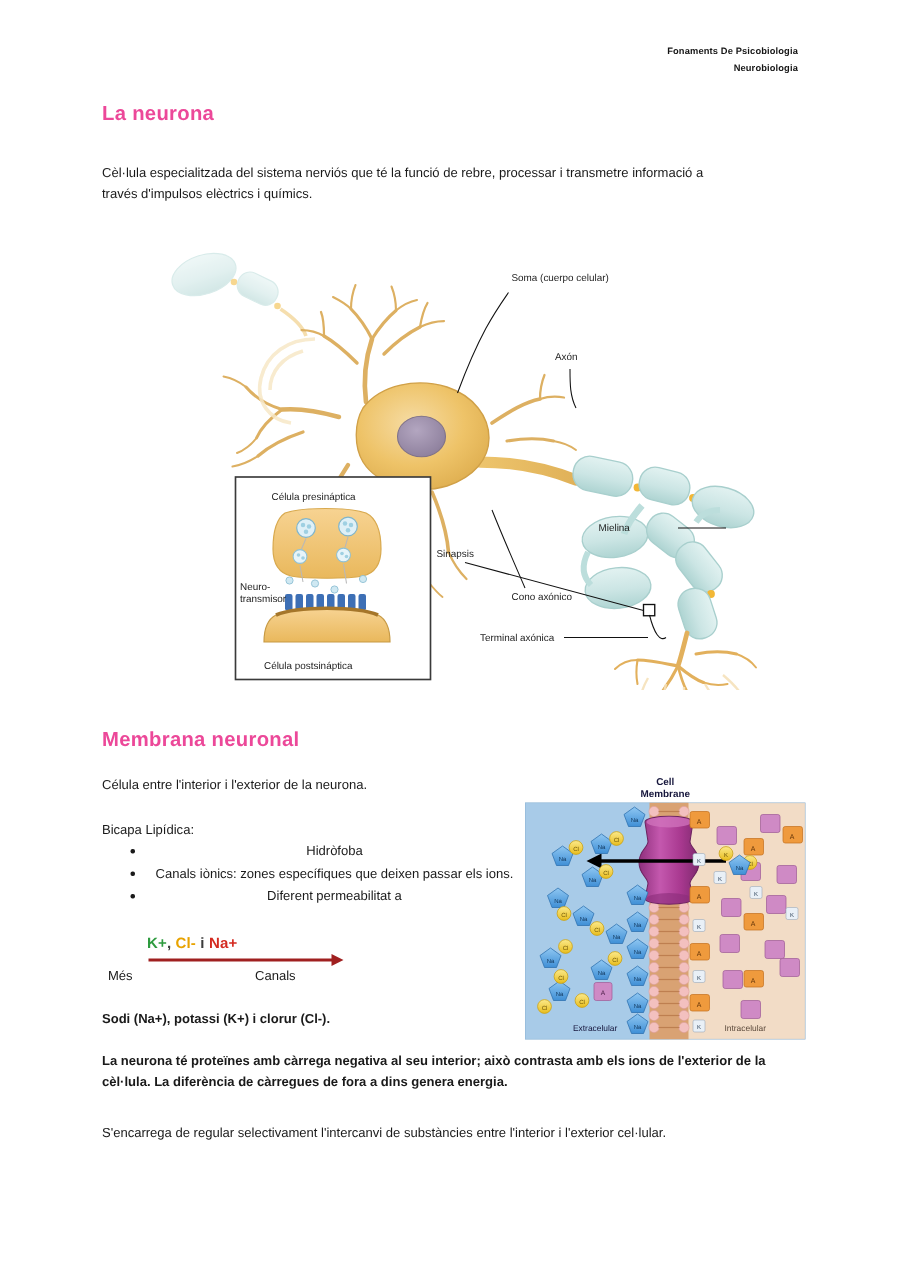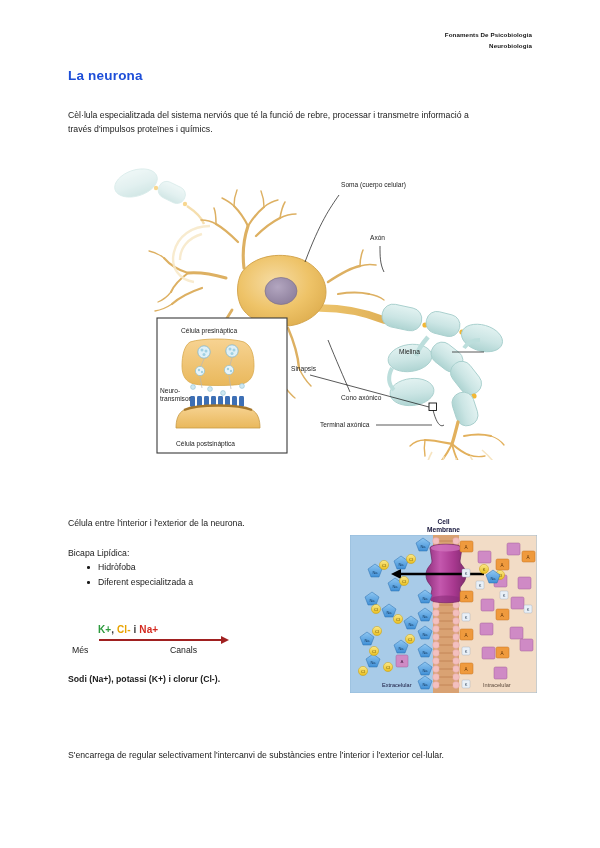--- a/index.html
+++ b/index.html
@@ -42,21 +42,21 @@
     left: 68px;
     top: 0;
     width: 464px;
   }
 
   h1.section-title {
     font-size: 13.5px;
     font-weight: bold;
     margin: 0;
     letter-spacing: .2px;
-    color: #1d4ed8;
+    color: #ec4899;
   }
 
   p.body-text {
     font-size: 8.7px;
     line-height: 1.62;
     margin: 0;
     color: #1a1a1a;
   }
   p.body-text.bold {
     font-weight: bold;
@@ -66,20 +66,21 @@
   ul.bullets {
     margin: 0;
     padding-left: 30px;
     list-style: none;
   }
   ul.bullets li {
     font-size: 8.7px;
     line-height: 1.62;
     position: relative;
     margin: 0 0 1px 0;
+    text-align: center;
   }
   ul.bullets li::before {
     content: "";
     position: absolute;
     left: -11px;
     top: 6px;
     width: 2.6px;
     height: 2.6px;
     background: #1a1a1a;
     border-radius: 50%;
@@ -188,21 +189,21 @@
   <div class="doc-header">
     <div>Fonaments De Psicobiologia</div>
     <div>Neurobiologia</div>
   </div>
 
   <div class="content" style="top:68px;">
     <h1 class="section-title">La neurona</h1>
   </div>
 
   <div class="content" style="top:108px; width:420px;">
-    <p class="body-text">Cèl·lula especialitzada del sistema nerviós que té la funció de rebre, processar i transmetre informació a través d'impulsos proteïnes i químics.</p>
+    <p class="body-text">Cèl·lula especialitzada del sistema nerviós que té la funció de rebre, processar i transmetre informació a través d'impulsos elèctrics i químics.</p>
   </div>
 
   <div class="neuron-figure">
     <svg width="430" height="300" viewBox="0 0 430 300" xmlns="http://www.w3.org/2000/svg">
       <defs>
         <radialGradient id="somaGrad" cx="42%" cy="38%" r="72%">
           <stop offset="0%" stop-color="#f6dca4"></stop>
           <stop offset="55%" stop-color="#eec368"></stop>
           <stop offset="100%" stop-color="#dcab4c"></stop>
         </radialGradient>
@@ -409,30 +410,34 @@
         <path d="M92,250 C106,244 146,244 160,250" stroke="#a5762a" stroke-width="2.4" fill="none"></path>
 
         <text class="diag-label" x="84" y="286">Célula postsináptica</text>
 
         <text class="diag-label" x="68" y="233">Neuro-</text>
         <text class="diag-label" x="68" y="241">transmisor</text>
       </g>
     </svg>
   </div>
 
+  <div class="content" style="top:485px;">
+    <h1 class="section-title">Membrana neuronal</h1>
+  </div>
 
   <div class="content" style="top:516px; width:270px;">
     <p class="body-text">Célula entre l'interior i l'exterior de la neurona.</p>
   </div>
 
   <div class="content" style="top:546px; width:280px;">
     <p class="body-text">Bicapa Lipídica:</p>
     <ul class="bullets">
       <li>Hidròfoba</li>
-      <li>Diferent especialitzada a</li>
+      <li>Canals iònics: zones específiques que deixen passar els ions.</li>
+      <li>Diferent permeabilitat a</li>
     </ul>
   </div>
 
   <div class="ion-annot">
     <div class="ion-row">
       <span class="ion-k">K+</span><span class="ion-sep">,</span>
       <span class="ion-cl">Cl-</span>
       <span class="ion-sep">i</span>
       <span class="ion-na">Na+</span>
     </div>
@@ -443,20 +448,23 @@
     <div class="arrow-labels">
       <span class="lbl-mes">Més</span>
       <span class="lbl-menys">Canals</span>
     </div>
   </div>
 
   <div class="content" style="top:672px; width:280px;font-weight:bold;">
     <p class="body-text">Sodi (Na+), potassi (K+) i clorur (Cl-).</p>
   </div>
 
+  <div class="content" style="top:700px; width:464px;">
+    <p class="body-text bold">La neurona té proteïnes amb càrrega negativa al seu interior; això contrasta amb els ions de l'exterior de la cèl·lula. La diferència de càrregues de fora a dins genera energia.</p>
+  </div>
 
   <div class="content" style="top:748px; width:464px;">
     <p class="body-text">S'encarrega de regular selectivament l'intercanvi de substàncies entre l'interior i l'exterior cel·lular.</p>
   </div>
 
   <div class="membrane-figure">
     <div class="membrane-caption">
       <div>Cell</div>
       <div>Membrane</div>
     </div>

